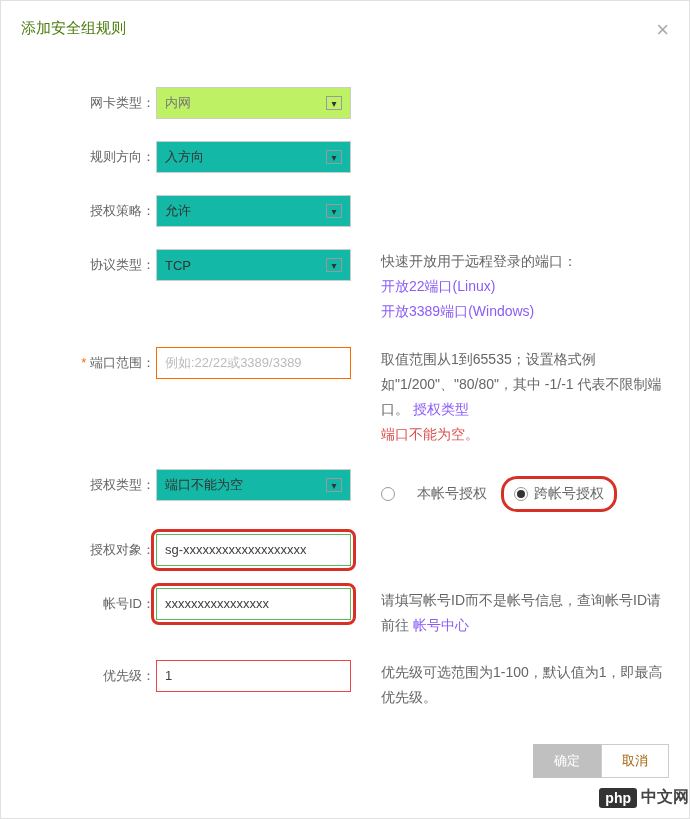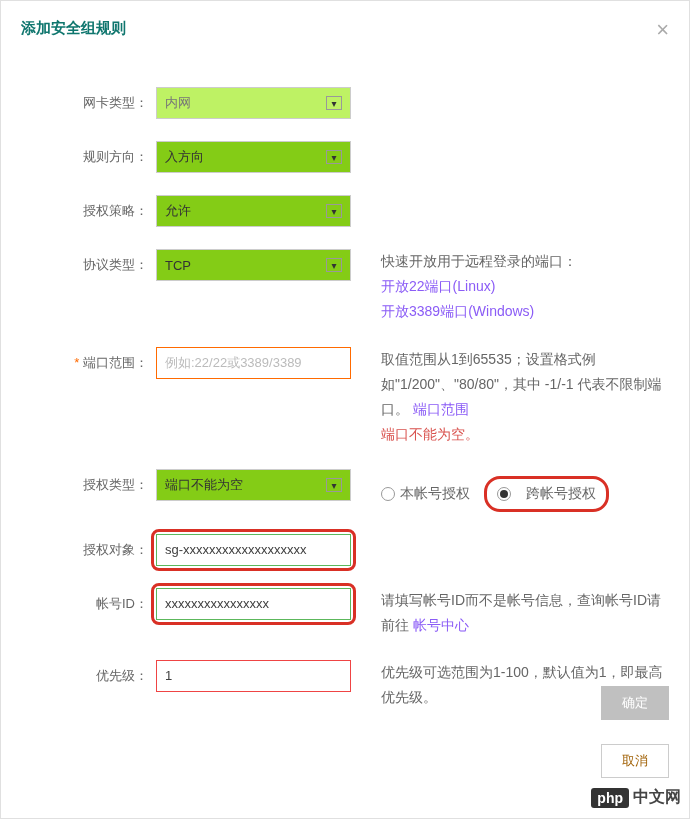--- a/index.html
+++ b/index.html
@@ -18,22 +18,21 @@
       border: 1px solid #e0e0e0;
       position: relative;
     }
     .header {
       padding: 18px 20px;
       position: relative;
       border-bottom: 1px solid transparent;
     }
     .header-title {
       font-size: 15px;
-      color: #0f766e;
-      font-weight: bold;
+      color: #4d7c0f;
     }
     .close-btn {
       position: absolute;
       top: 18px;
       right: 20px;
       font-size: 22px;
       color: #aaa;
       cursor: pointer;
       line-height: 1;
     }
@@ -41,21 +40,21 @@
       padding: 30px 20px 0 20px;
     }
     .row {
       display: flex;
       align-items: flex-start;
       margin-bottom: 22px;
     }
     .label {
       width: 135px;
       text-align: right;
-      padding-right: 8px;
+      padding-right: 1px;
       color: #666;
       padding-top: 7px;
       flex-shrink: 0;
     }
     .required::before {
       content: "* ";
       color: #ff6a00;
     }
     .control {
       width: 195px;
@@ -65,21 +64,21 @@
       flex: 1;
       padding-left: 30px;
       color: #666;
       line-height: 1.8;
       font-size: 14px;
     }
     .select {
       width: 195px;
       height: 32px;
       border: 1px solid #ccc;
-      background: #84cc16;
+      background: #14b8a6;
       display: flex;
       align-items: center;
       justify-content: space-between;
       padding: 0 8px;
       cursor: pointer;
       color: #333;
     }
     .select.disabled {
       background: #bef264;
       color: #777;
@@ -117,21 +116,21 @@
     .err { color: #d9534f; }
     .radio-group {
       display: flex;
       align-items: center;
       gap: 14px;
       padding-top: 7px;
     }
     .radio-item {
       display: flex;
       align-items: center;
-      gap: 5px;
+      gap: 22px;
       cursor: pointer;
     }
     .radio {
       width: 14px; height: 14px;
       border: 1px solid #999;
       border-radius: 50%;
       display: inline-block;
       position: relative;
     }
     .radio.checked::after {
@@ -141,52 +140,51 @@
       width: 8px; height: 8px;
       background: #333;
       border-radius: 50%;
     }
     .highlight-red {
       border: 3px solid #d93025;
       border-radius: 16px;
       padding: 2px 10px;
       display: inline-flex;
       align-items: center;
-      gap: 15px;
+      gap: 6px;
     }
     .highlight-red-box {
       border: 3px solid #d93025;
       border-radius: 8px;
       position: absolute;
       pointer-events: none;
     }
     .control-wrap { position: relative; border-radius: 8px; }
     .footer {
       position: absolute;
       bottom: 40px;
       right: 20px;
       display: flex;
-      gap: 24px;
-      flex-direction: column;
+      gap: 0;
     }
     .btn {
       height: 34px;
       padding: 0 20px;
       border: 1px solid #ccc;
       cursor: pointer;
       display: flex;
       align-items: center;
       justify-content: center;
     }
     .btn-primary { background: #c0c0c0; color: #fff; border-color: #c0c0c0; }
     .btn-default { background: #fff; color: #a16207; }
     .watermark {
       position: absolute;
       bottom: 10px;
-      right: 8px;
+      right: 0;
       display: flex;
       align-items: center;
       gap: 4px;
       font-size: 16px;
       font-weight: bold;
       color: #444;
     }
     .watermark .logo {
       background: #333;
       color: #fff;
@@ -251,21 +249,21 @@
         <div class="link">开放3389端口(Windows)</div>
       </div>
     </div>
 
     <div class="row">
       <div class="label required">端口范围：</div>
       <div class="control">
         <input class="input orange" placeholder="例如:22/22或3389/3389" style="">
       </div>
       <div class="extra">
-        <span>取值范围从1到65535；设置格式例如"1/200"、"80/80"，其中 -1/-1 代表不限制端口。 </span><span class="link">端口范围</span>
+        <span>取值范围从1到65535；设置格式例如"1/200"、"80/80"，其中 -1/-1 代表不限制端口。 </span><span class="link">授权类型</span>
         <div class="err">端口不能为空。</div>
       </div>
     </div>
 
     <div class="row">
       <div class="label">授权类型：</div>
       <div class="control">
         <div class="select">
           <span>端口不能为空</span>
           <span class="chevron">▾</span>

